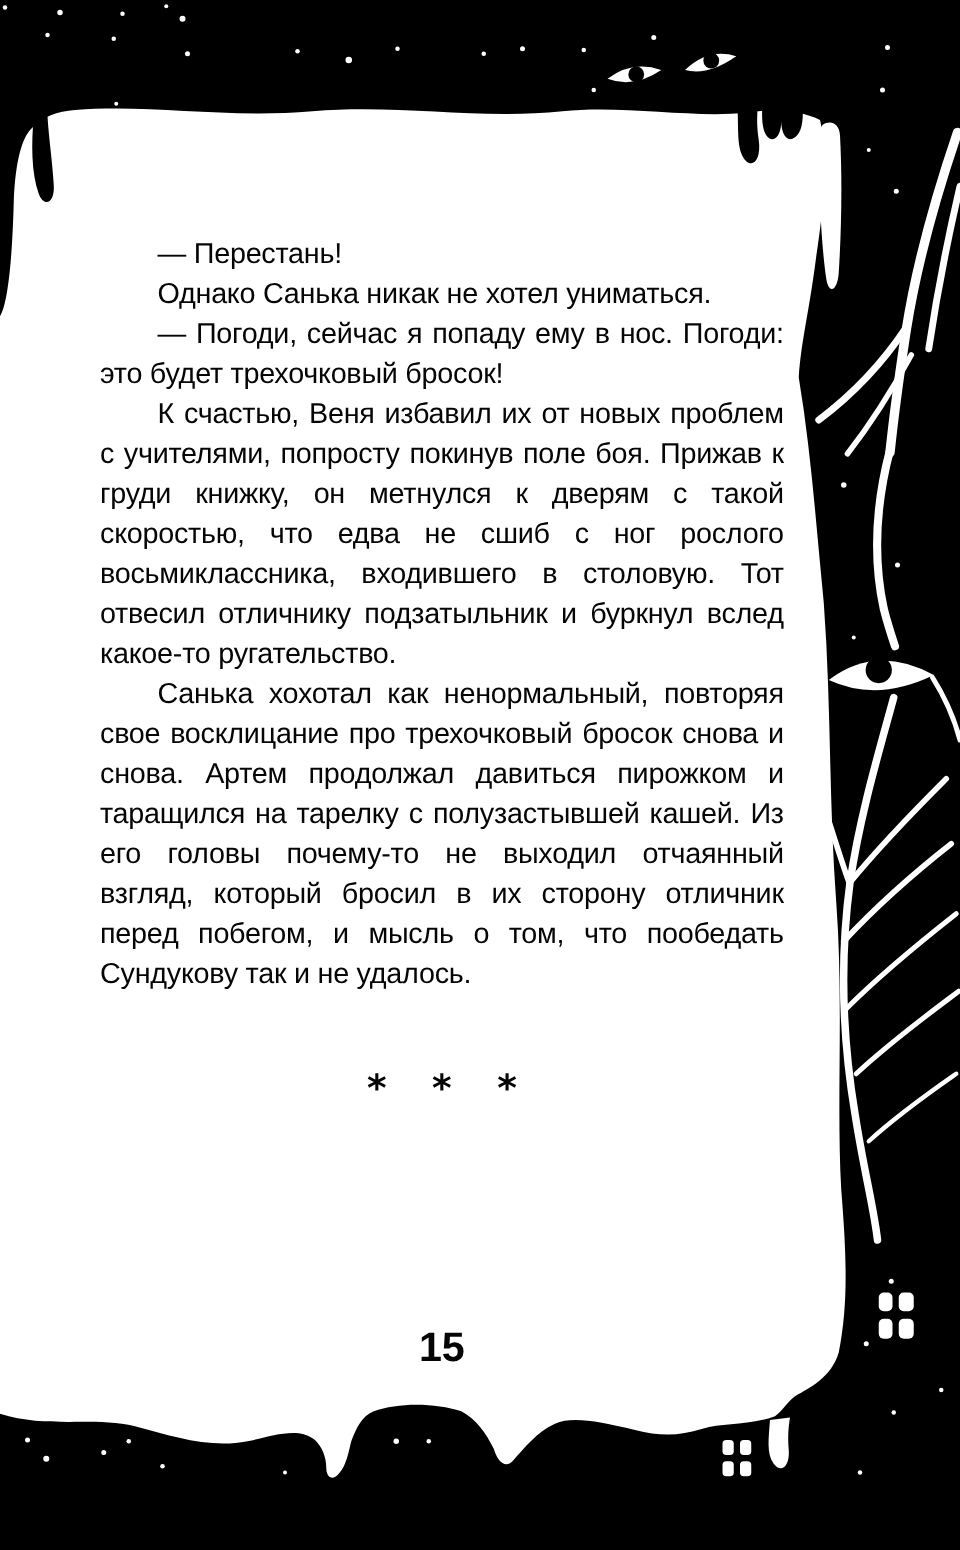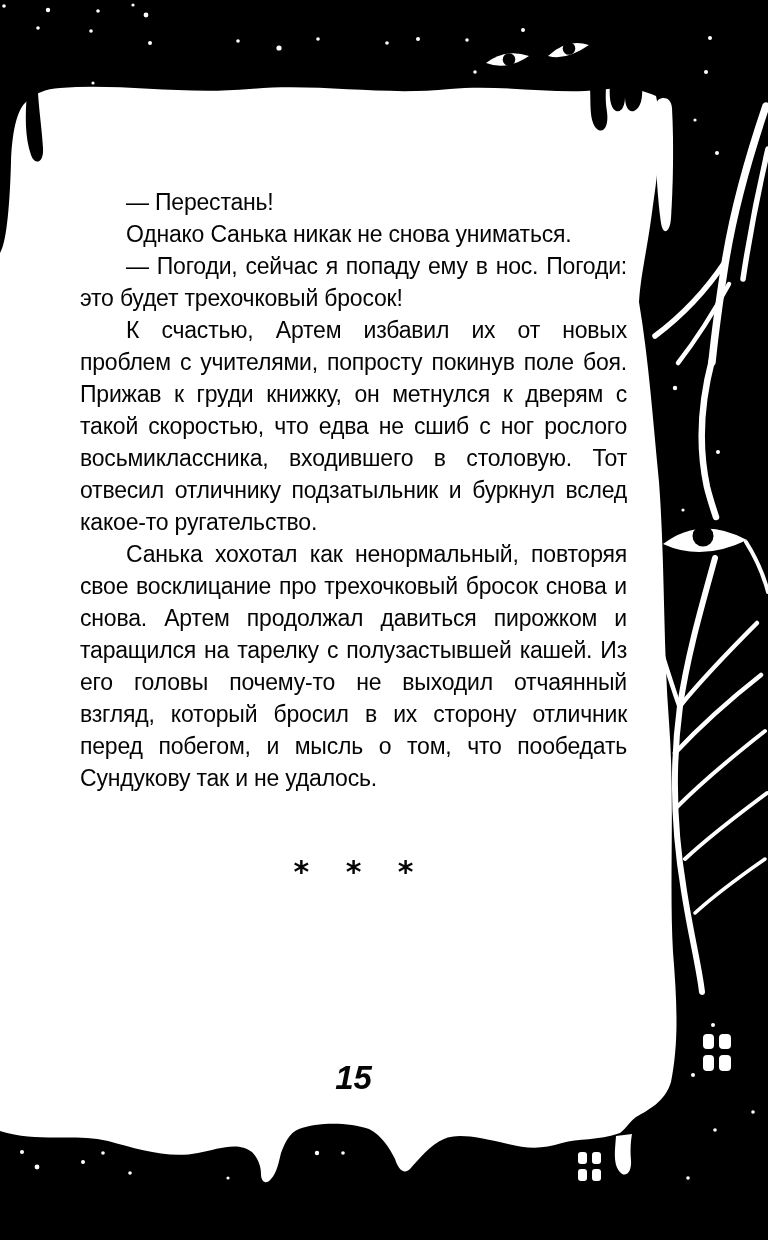--- a/index.html
+++ b/index.html
@@ -16,21 +16,21 @@
   .text-layer p{margin:0;text-align:justify;text-indent:46px;}
   .section-break{
     text-align:center;text-indent:0;
     font-family:"DejaVu Sans",sans-serif;font-weight:bold;
     font-size:30px;line-height:32px;letter-spacing:13px;padding-left:13px;
     margin:62px 0 34px 0;color:#050505;
   }
   .page-number{
     position:absolute;left:80px;top:1060px;width:547px;text-align:center;
     font-family:"Liberation Sans","DejaVu Sans",sans-serif;
-    font-weight:bold;font-size:33px;line-height:36px;color:#050505;font-style:italic;
+    font-weight:bold;font-size:33px;line-height:36px;color:#050505;
   }
 </style>
 </head>
 <body>
 
 <div class="book-page">
 
   <svg class="art" width="768" height="1240" viewBox="0 0 768 1240">
 
     <rect width="768" height="1240" fill="#000000"></rect>
@@ -159,22 +159,22 @@
         <circle cx="228" cy="1178" r="1.6"></circle>
       <circle cx="317" cy="1153" r="2.2"></circle>
         <circle cx="343" cy="1153" r="1.8"></circle>
       <circle cx="688" cy="1178" r="1.8"></circle>
         <circle cx="715" cy="1130" r="1.8"></circle>
     </g>
   </svg>
 
   <div class="text-layer">
     <p>— Перестань!</p>
-    <p>Однако Санька никак не снова униматься.</p>
+    <p>Однако Санька никак не хотел униматься.</p>
     <p>— Погоди, сейчас я попаду ему в нос. Погоди: это будет трехочковый бросок!</p>
-    <p>К счастью, Артем избавил их от новых проблем с учителями, попросту покинув поле боя. Прижав к груди книжку, он метнулся к дверям с такой скоростью, что едва не сшиб с ног рослого восьмиклассника, входившего в столовую. Тот отвесил отличнику подзатыльник и буркнул вслед какое-то ругательство.</p>
+    <p>К счастью, Веня избавил их от новых проблем с учителями, попросту покинув поле боя. Прижав к груди книжку, он метнулся к дверям с такой скоростью, что едва не сшиб с ног рослого восьмиклассника, входившего в столовую. Тот отвесил отличнику подзатыльник и буркнул вслед какое-то ругательство.</p>
     <p>Санька хохотал как ненормальный, повторяя свое восклицание про трехочковый бросок снова и снова. Артем продолжал давиться пирожком и таращился на тарелку с полузастывшей кашей. Из его головы почему-то не выходил отчаянный взгляд, который бросил в их сторону отличник перед побегом, и мысль о том, что пообедать Сундукову так и не удалось.</p>
     <div class="section-break">* * *</div>
   </div>
 
   <div class="page-number">15</div>
 
 </div>
 
 </body></html>

